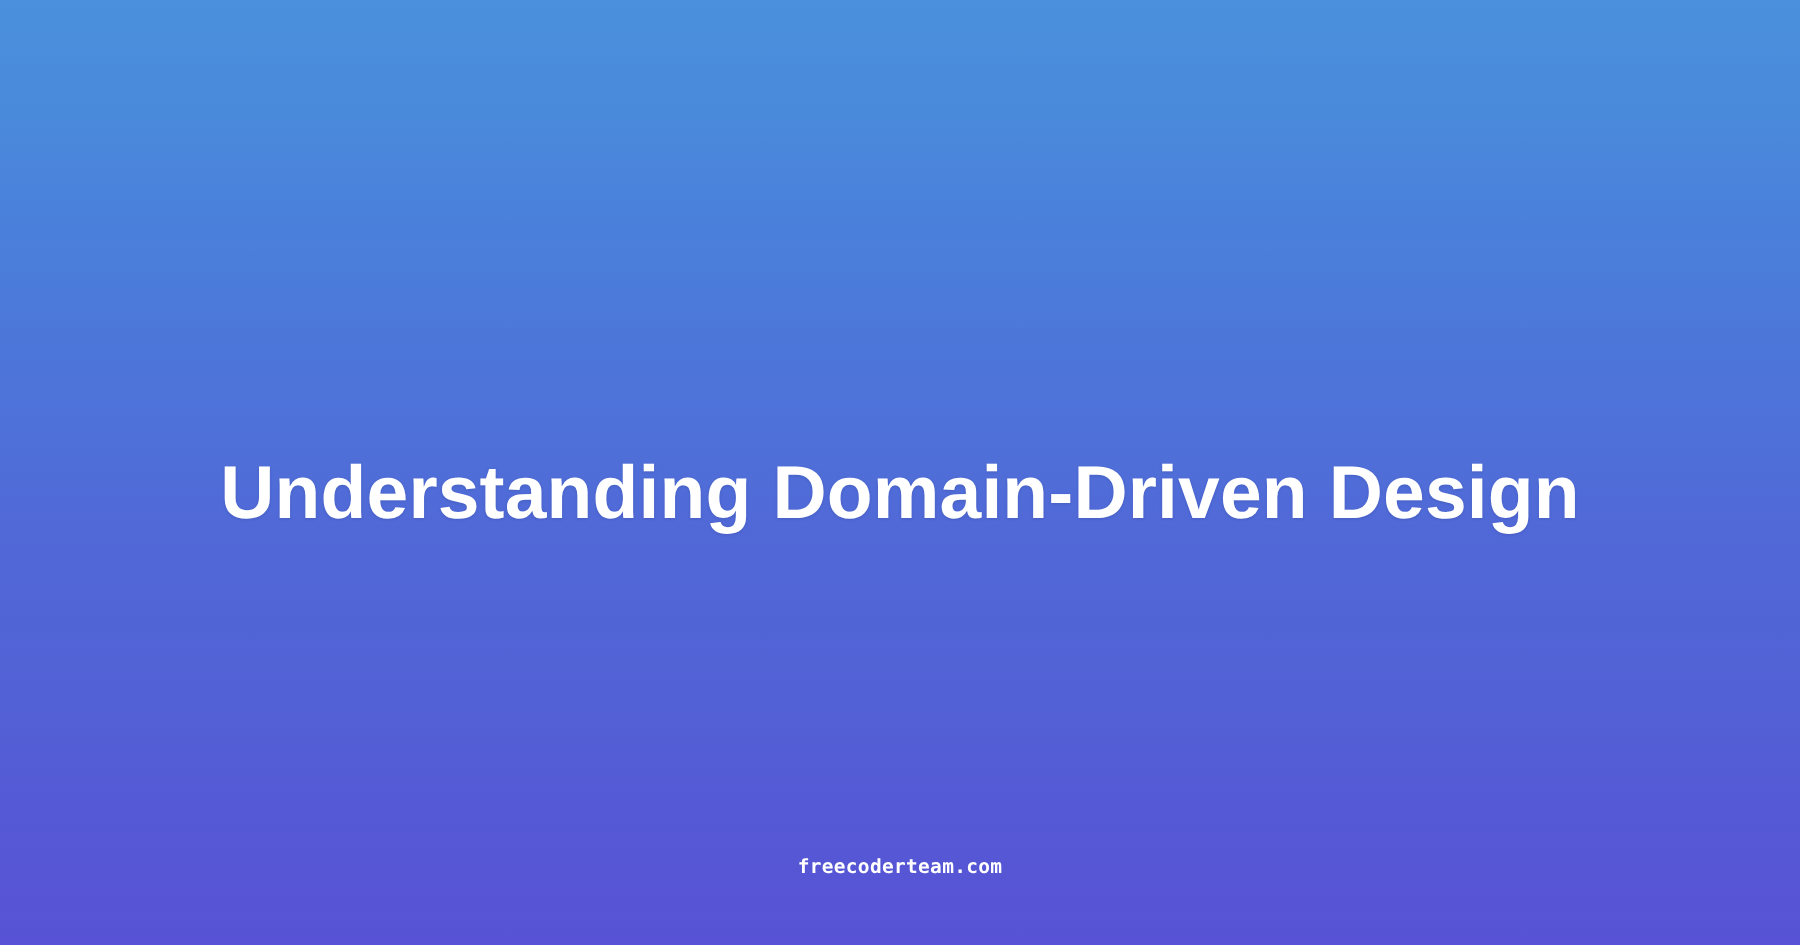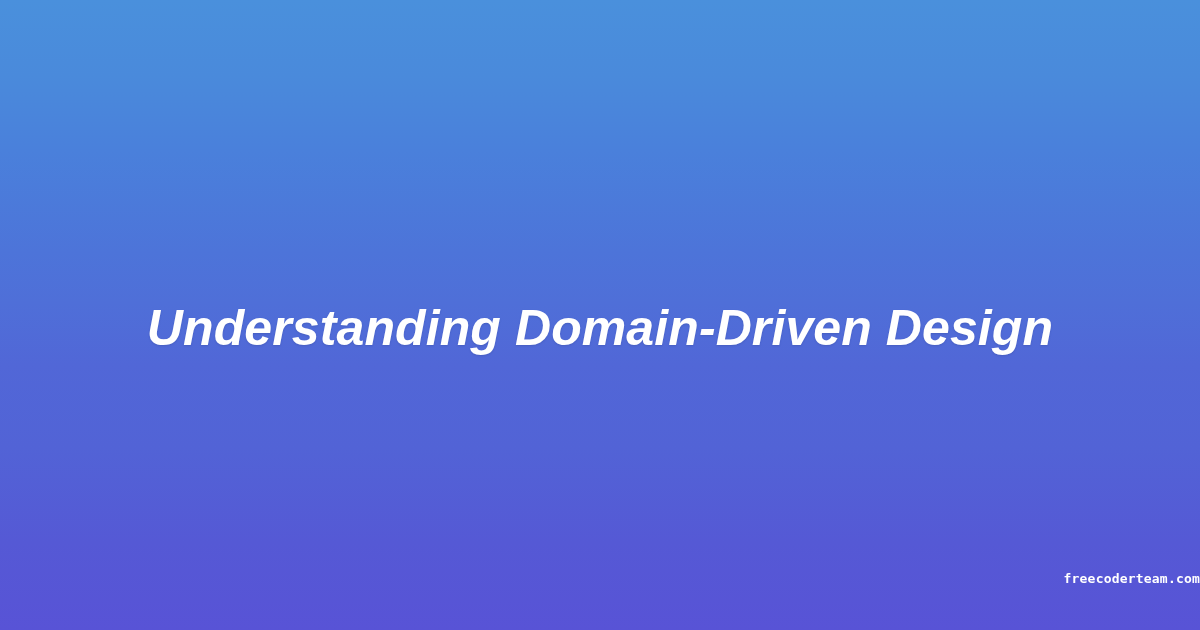--- a/index.html
+++ b/index.html
@@ -41,21 +41,20 @@
 
   
   .title-block {
     width: 1010px;
     margin: 0;
     padding: 0;
     display: flex;
     align-items: center;
     justify-content: center;
     transform: translateY(13px);
-    font-style: italic;
   }
   .og-title {
     margin: 0;
     padding: 0;
     font-family: "Liberation Sans", sans-serif;
     font-size: 50px;
     font-weight: 700;
     line-height: 60px;
     letter-spacing: 0.1px;
     color: #ffffff;
@@ -63,21 +62,21 @@
     white-space: nowrap;
     text-shadow: 0 1px 2px rgba(28, 44, 96, 0.18);
   }
 
   
   .og-footer {
     position: absolute;
     left: 0;
     right: 0;
     bottom: 43px;
-    text-align: right;
+    text-align: center;
   }
   .og-footer-text {
     font-family: "DejaVu Sans Mono", "Liberation Mono", monospace;
     font-size: 13px;
     font-weight: 700;
     line-height: 16px;
     letter-spacing: 0.2px;
     color: #ffffff;
     white-space: nowrap;
   }

